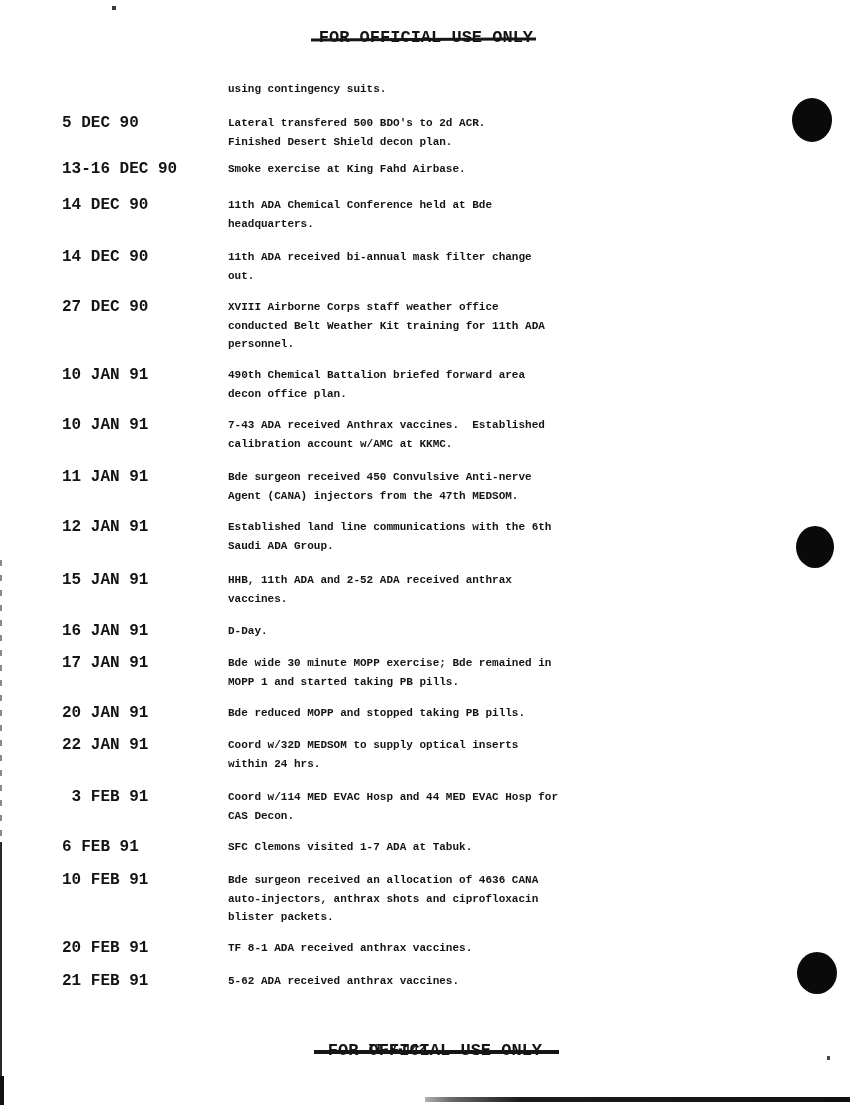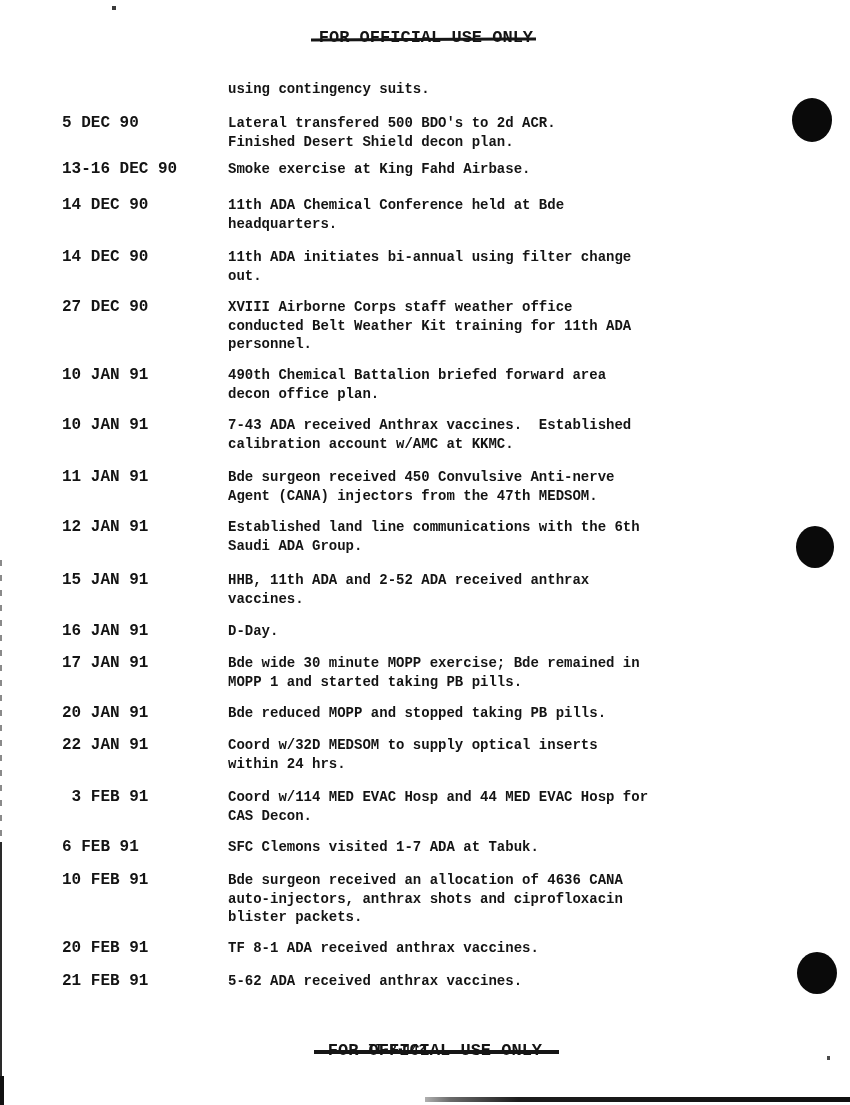--- a/index.html
+++ b/index.html
@@ -36,21 +36,21 @@
     font-size: 12px; line-height: 18px; white-space: pre;
   }
   
   .event-row { position: absolute; left: 0; width: 850px; }
   .event-date {
     position: absolute; left: 62px; top: 0;
     font-size: 16px; line-height: 18.5px; white-space: pre;
   }
   .event-desc {
     position: absolute; left: 228px; top: 0; width: 540px;
-    font-size: 14px; line-height: 18.5px; white-space: pre-wrap;
+    font-size: 11px; line-height: 18.5px; white-space: pre-wrap;
   }
   
   .punch {
     position: absolute; background: #0a0a0a; border-radius: 50%;
   }
   .punch-1 { left: 792px; top: 98px;  width: 40px; height: 44px; }
   .punch-2 { left: 796px; top: 526px; width: 38px; height: 42px; }
   .punch-3 { left: 797px; top: 952px; width: 40px; height: 42px; }
   
   .speck-top { position: absolute; left: 112px; top: 6px; width: 4px; height: 4px; background: #3a3a3a; }
@@ -91,21 +91,21 @@
         <span class="event-date">13-16 DEC 90</span>
         <span class="event-desc">Smoke exercise at King Fahd Airbase.</span>
       </div>
       <div class="event-row" style="top: 196px;">
         <span class="event-date">14 DEC 90</span>
         <span class="event-desc">11th ADA Chemical Conference held at Bde
 headquarters.</span>
       </div>
       <div class="event-row" style="top: 248px;">
         <span class="event-date">14 DEC 90</span>
-        <span class="event-desc">11th ADA initiates bi-annual using filter change
+        <span class="event-desc">11th ADA received bi-annual mask filter change
 out.</span>
       </div>
       <div class="event-row" style="top: 298px;">
         <span class="event-date">27 DEC 90</span>
         <span class="event-desc">XVIII Airborne Corps staff weather office
 conducted Belt Weather Kit training for 11th ADA
 personnel.</span>
       </div>
       <div class="event-row" style="top: 366px;">
         <span class="event-date">10 JAN 91</span>

